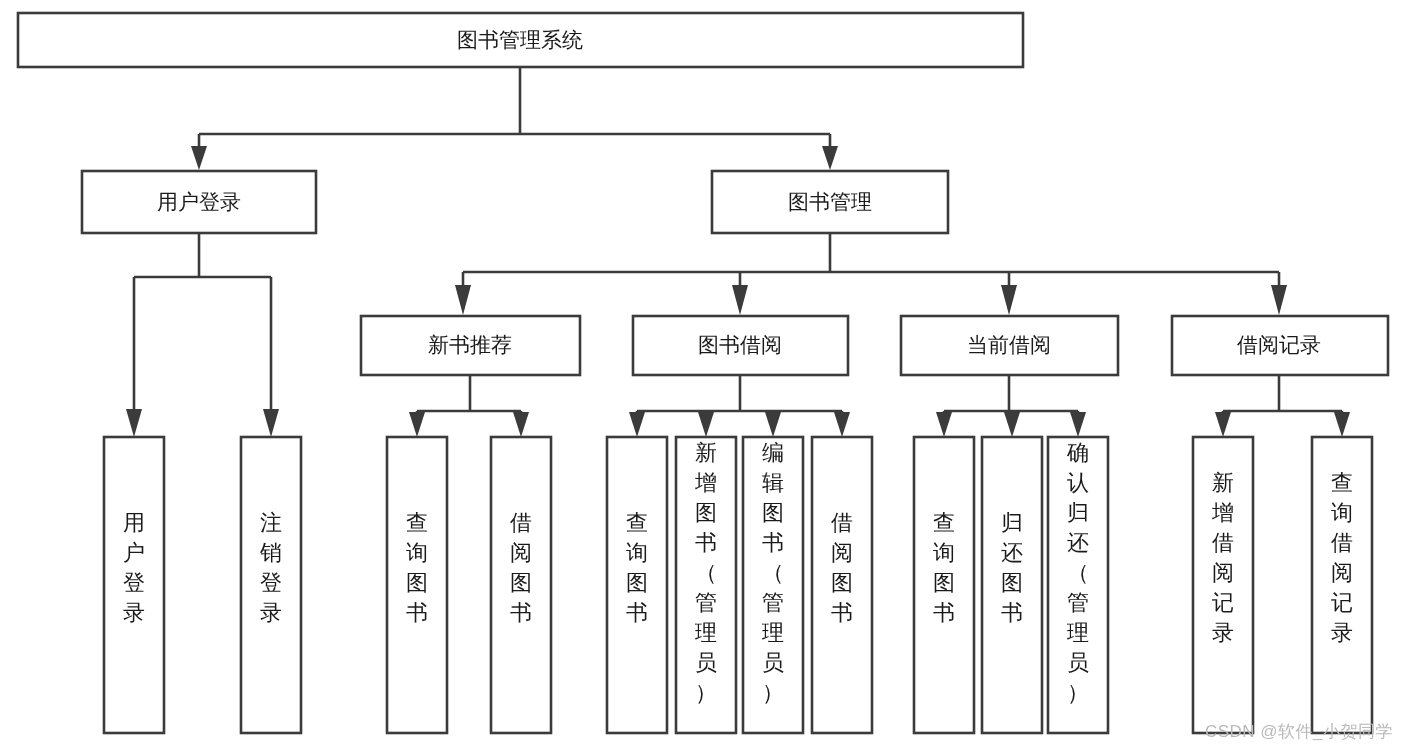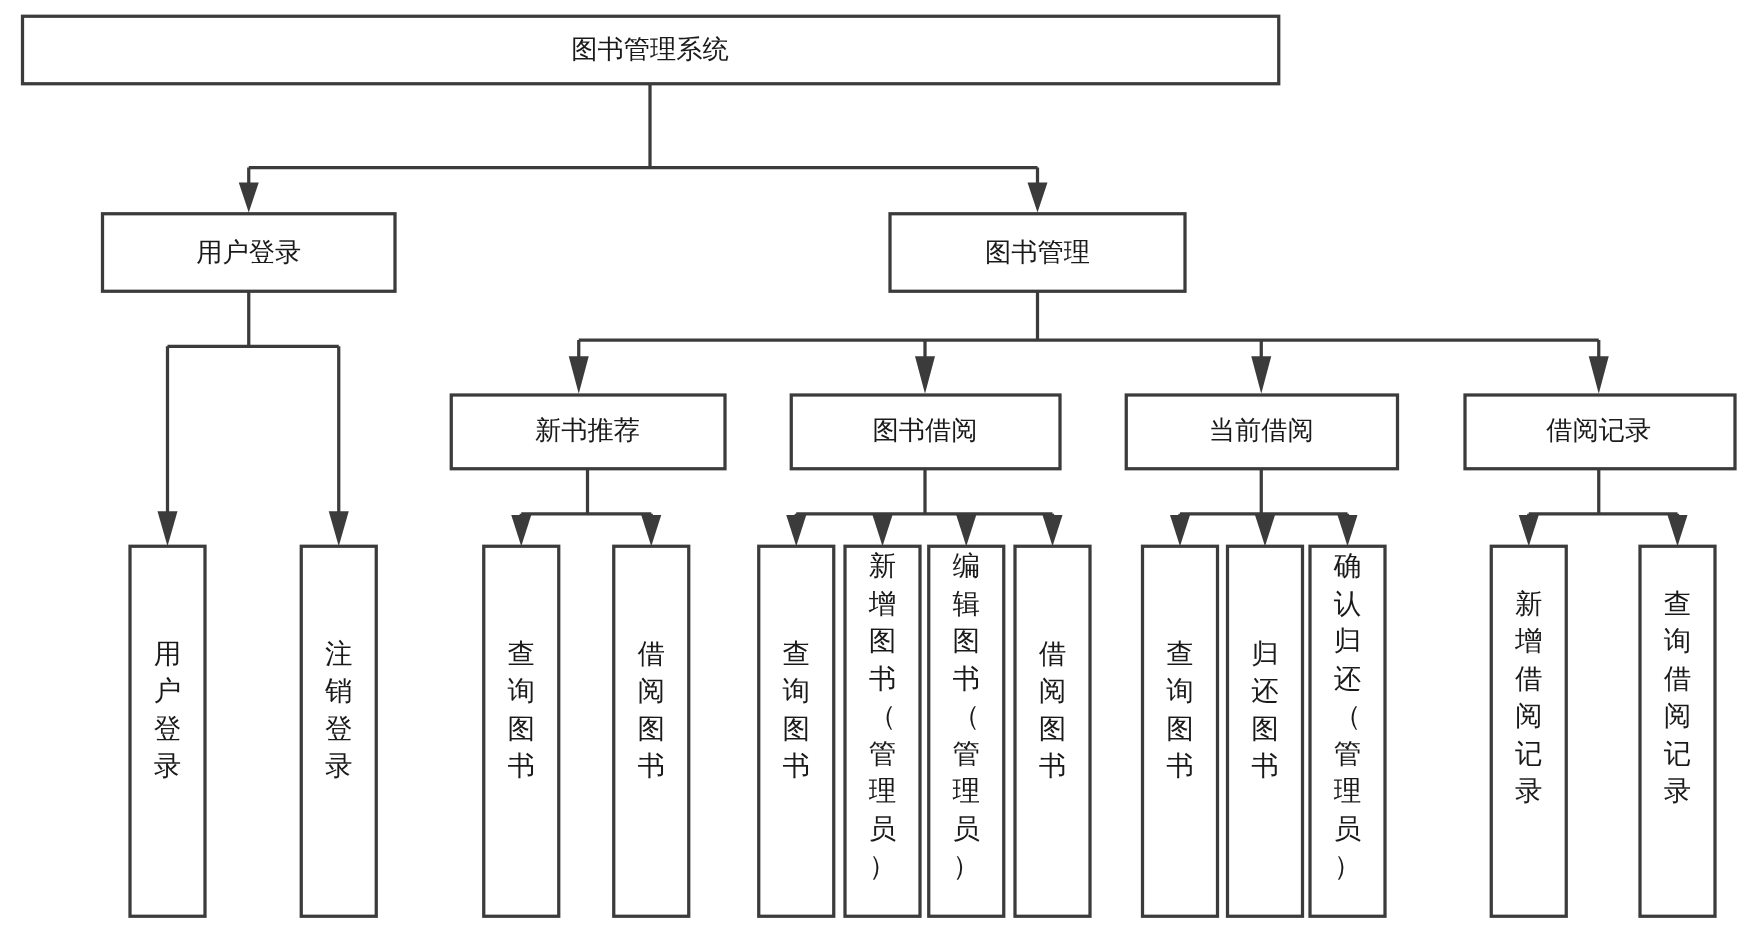--- a/index.html
+++ b/index.html
@@ -237,14 +237,15 @@
       <text class="vert-label" x="1223" y="490"><tspan x="1223" y="490">新</tspan><tspan x="1223" y="520">增</tspan><tspan x="1223" y="550">借</tspan><tspan x="1223" y="580">阅</tspan><tspan x="1223" y="610">记</tspan><tspan x="1223" y="640">录</tspan></text>
     </g>
 
     <g>
       <rect class="node-rect" x="1312" y="437" width="60" height="296"></rect>
       <text class="vert-label" x="1342" y="490"><tspan x="1342" y="490">查</tspan><tspan x="1342" y="520">询</tspan><tspan x="1342" y="550">借</tspan><tspan x="1342" y="580">阅</tspan><tspan x="1342" y="610">记</tspan><tspan x="1342" y="640">录</tspan></text>
     </g>
 
   </svg>
 
+  <div class="watermark">CSDN @软件_小贺同学</div>
 
 </div>
 
 </body></html>

